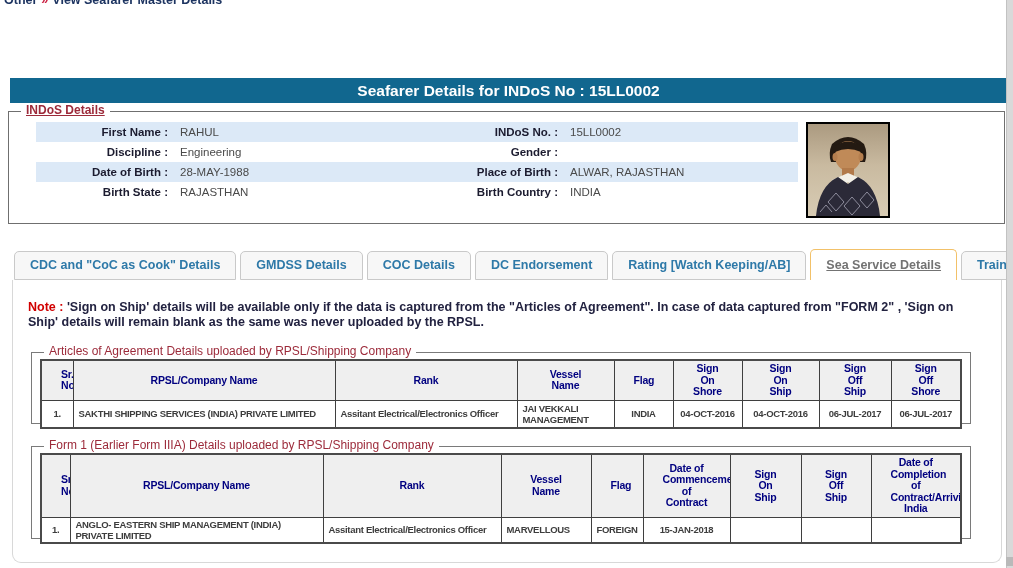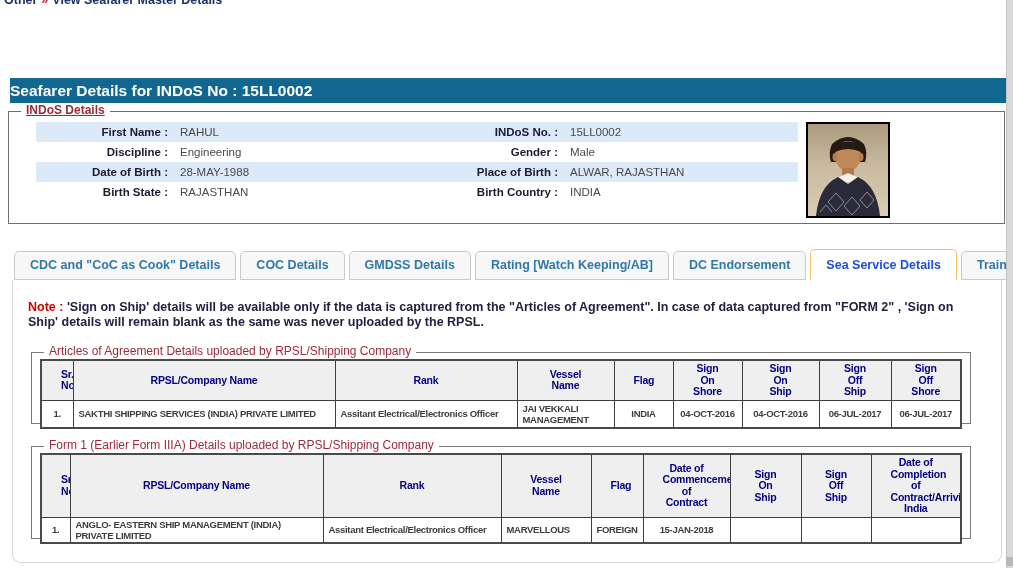--- a/index.html
+++ b/index.html
@@ -6,21 +6,21 @@
   .page { position:relative; width:1013px; height:568px; background:#fff; overflow:hidden;
           font-family:"Liberation Sans",sans-serif; }
 
   
   .breadcrumb { position:absolute; top:-7px; left:4px; font-weight:bold; font-size:12.5px;
                 color:#1d3461; white-space:nowrap; }
   .breadcrumb .sep { color:#cc2244; padding:0 4px; }
 
   
   .titlebar { position:absolute; left:10px; top:78px; width:997px; height:25px; background:#11678F;
-              color:#ffffff; font-weight:bold; font-size:15.5px; text-align:left; line-height:25px; }
+              color:#ffffff; font-weight:bold; font-size:15.5px; text-align:center; line-height:25px; }
 
   
   .fs { border:1px solid #6f6f6f; position:absolute; background:#fff; }
   .fs-indos { left:8px; top:111px; width:995px; height:111px; }
   .legend { position:absolute; top:-9px; left:12px; background:#fff; padding:0 5px;
             color:#9C2A3A; font-size:12px; white-space:nowrap; }
   .fs-indos .legend { font-weight:bold;text-decoration:underline; }
 
   .indos-grid { position:absolute; left:27px; top:10px; width:762px; }
   .irow { display:grid; grid-template-columns:138px 275px 115px 1fr; height:20px; line-height:20px;
@@ -32,21 +32,21 @@
   .photo { position:absolute; left:806px; top:122px; width:80px; height:92px; border:2px solid #000;
            background:#cfc0a6; }
   .photo svg { display:block; }
 
   
   .tabs { position:absolute; left:14px; top:249px; display:flex; gap:4px; align-items:flex-end; height:31px; }
   .tab { height:27px; line-height:27px; padding:0 15px; border:1px solid #c9c9c9;
          border-radius:5px 5px 0 0; background:#f7f7f7; color:#2E79A8; font-weight:bold;
          font-size:12.5px; white-space:nowrap; cursor:pointer; }
   .tab.active { height:30px; line-height:30px; background:#fff; border-color:#F2C169;
-                border-bottom:none; color:#1d4ed8; }
+                border-bottom:none; color:#737373;text-decoration:underline; }
 
   
   .panel { position:absolute; left:12px; top:280px; width:988px; height:282px;
            border:1px solid #d8d8d8; border-top:none; border-radius:0 0 9px 9px; }
 
   .note { position:absolute; left:15px; top:20px; width:950px; font-size:12.5px; font-weight:bold;
           color:#222240; line-height:15px; }
   .note .nlabel { color:#D10000; }
 
   .fs-a { left:18px; top:72px; width:938px; height:70px; border:1px solid #7a7a7a; position:absolute; }
@@ -88,21 +88,20 @@
       <div class="irow alt">
         <span class="ilabel">First Name :</span>
         <span class="ivalue">RAHUL</span>
         <span class="ilabel">INDoS No. :</span>
         <span class="ivalue">15LL0002</span>
       </div>
       <div class="irow">
         <span class="ilabel">Discipline :</span>
         <span class="ivalue">Engineering</span>
         <span class="ilabel">Gender :</span>
-        <span class="ivalue">Male</span>
       </div>
       <div class="irow alt">
         <span class="ilabel">Date of Birth :</span>
         <span class="ivalue">28-MAY-1988</span>
         <span class="ilabel">Place of Birth :</span>
         <span class="ivalue">ALWAR, RAJASTHAN</span>
       </div>
       <div class="irow">
         <span class="ilabel">Birth State :</span>
         <span class="ivalue">RAJASTHAN</span>
@@ -134,24 +133,24 @@
         <path d="M20 78 l8 -9 l8 9 l-8 9 z"></path>
         <path d="M36 82 l8 -9 l8 9 l-8 9 z"></path>
         <path d="M52 76 l7 -8 l7 8 l-7 8 z"></path>
         <path d="M12 88 l6 -7 l6 7"></path>
       </g>
     </svg>
   </div>
 
   <div class="tabs">
     <div class="tab">CDC and "CoC as Cook" Details</div>
+    <div class="tab">GMDSS Details</div>
     <div class="tab">COC Details</div>
-    <div class="tab">GMDSS Details</div>
+    <div class="tab">DC Endorsement</div>
     <div class="tab">Rating [Watch Keeping/AB]</div>
-    <div class="tab">DC Endorsement</div>
     <div class="tab active">Sea Service Details</div>
     <div class="tab">Training Details</div>
   </div>
 
   <div class="panel">
 
     <div class="note">
       <span class="nlabel">Note :</span><span> 'Sign on Ship' details will be available only if the data is captured from the "Articles of Agreement". In case of data captured from "FORM 2" , 'Sign on Ship' details will remain blank as the same was never uploaded by the RPSL.</span>
     </div>
 

